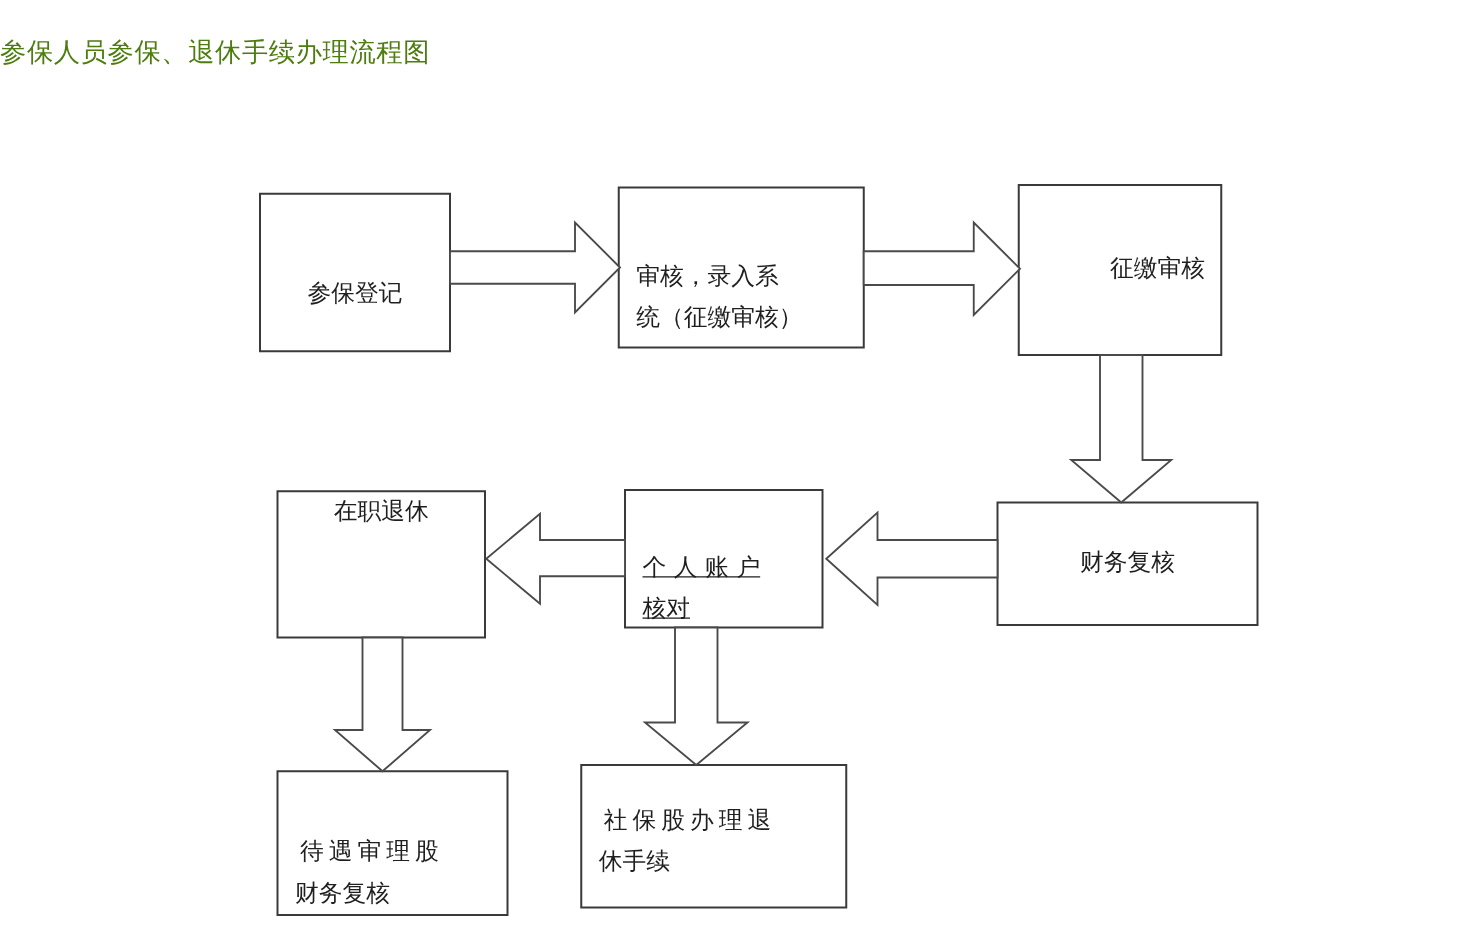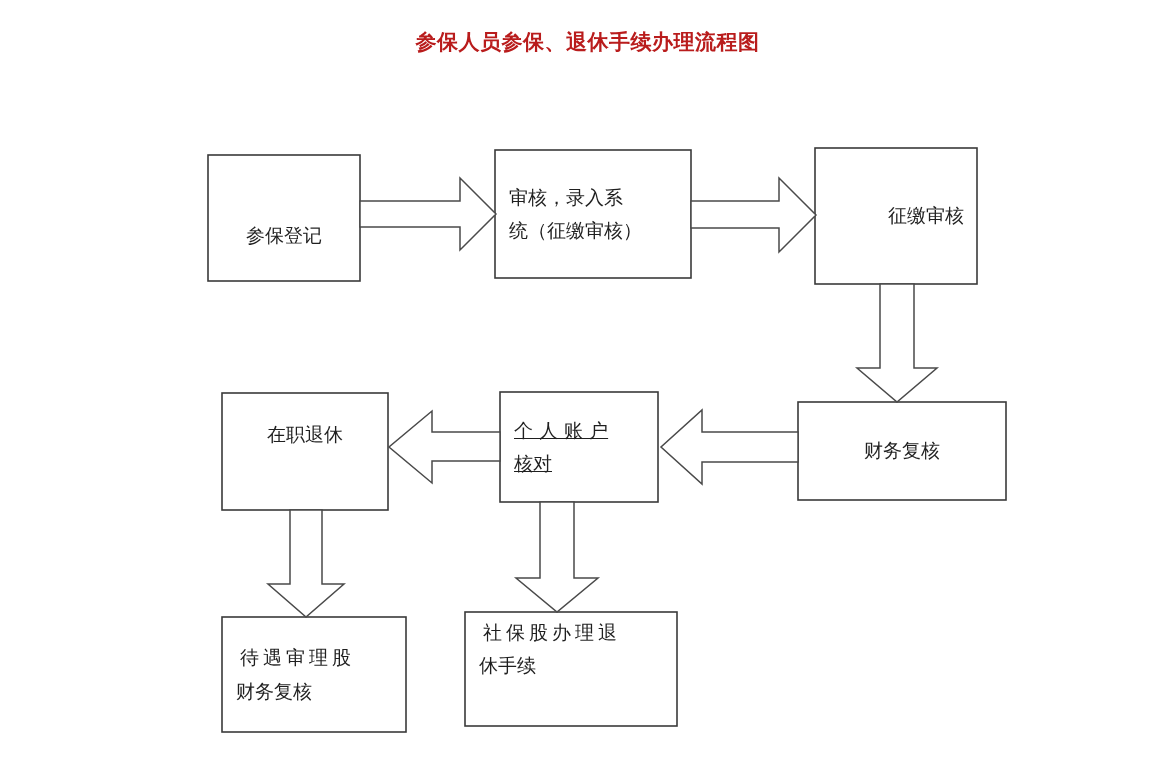--- a/index.html
+++ b/index.html
@@ -18,24 +18,24 @@
     position: relative;
     width: 1175px;
     height: 760px;
     background: #ffffff;
   }
   .chart-title {
     position: absolute;
     left: 0;
     top: 28px;
     width: 1175px;
-    text-align: center;
+    text-align: left;
     font-size: 21px;
-    font-weight: bold;
-    color: #b91c1c;
+    font-weight: normal;
+    color: #4d7c0f;
     letter-spacing: 0.5px;
     font-family: "DejaVu Sans", "Liberation Sans", sans-serif;
   }
   svg.diagram-layer {
     position: absolute;
     left: 0;
     top: 0;
     width: 1175px;
     height: 760px;
   }
@@ -66,28 +66,29 @@
   }
   .node-label .line-1,
   .node-label .line-2 {
     display: block;
   }
   .spaced {
     letter-spacing: 4px;
     text-indent: 4px;
   }
   .align-bottom {
-    justify-content: center;
+    justify-content: flex-start;
     padding-bottom: 33px;
     box-sizing: border-box;
   }
   .align-left {
     align-items: flex-start;
     padding-left: 14px;
     box-sizing: border-box;
+    margin-top: 24px;
   }
 </style>
 </head>
 <body>
 
 <div id="flowchart-root">
 
   <div class="chart-title">参保人员参保、退休手续办理流程图</div>
 
   <svg class="diagram-layer" viewBox="0 0 1175 760">

